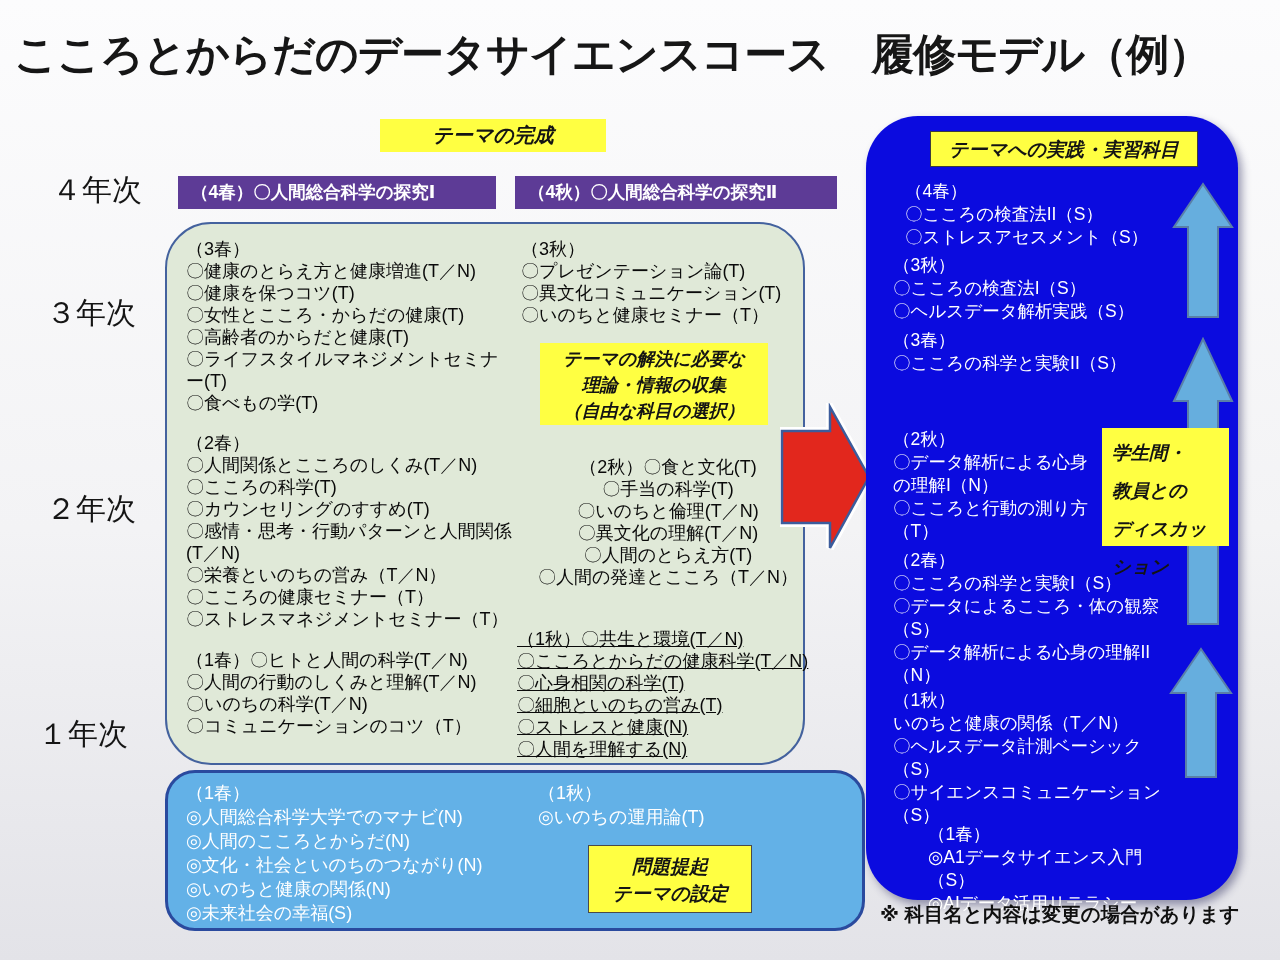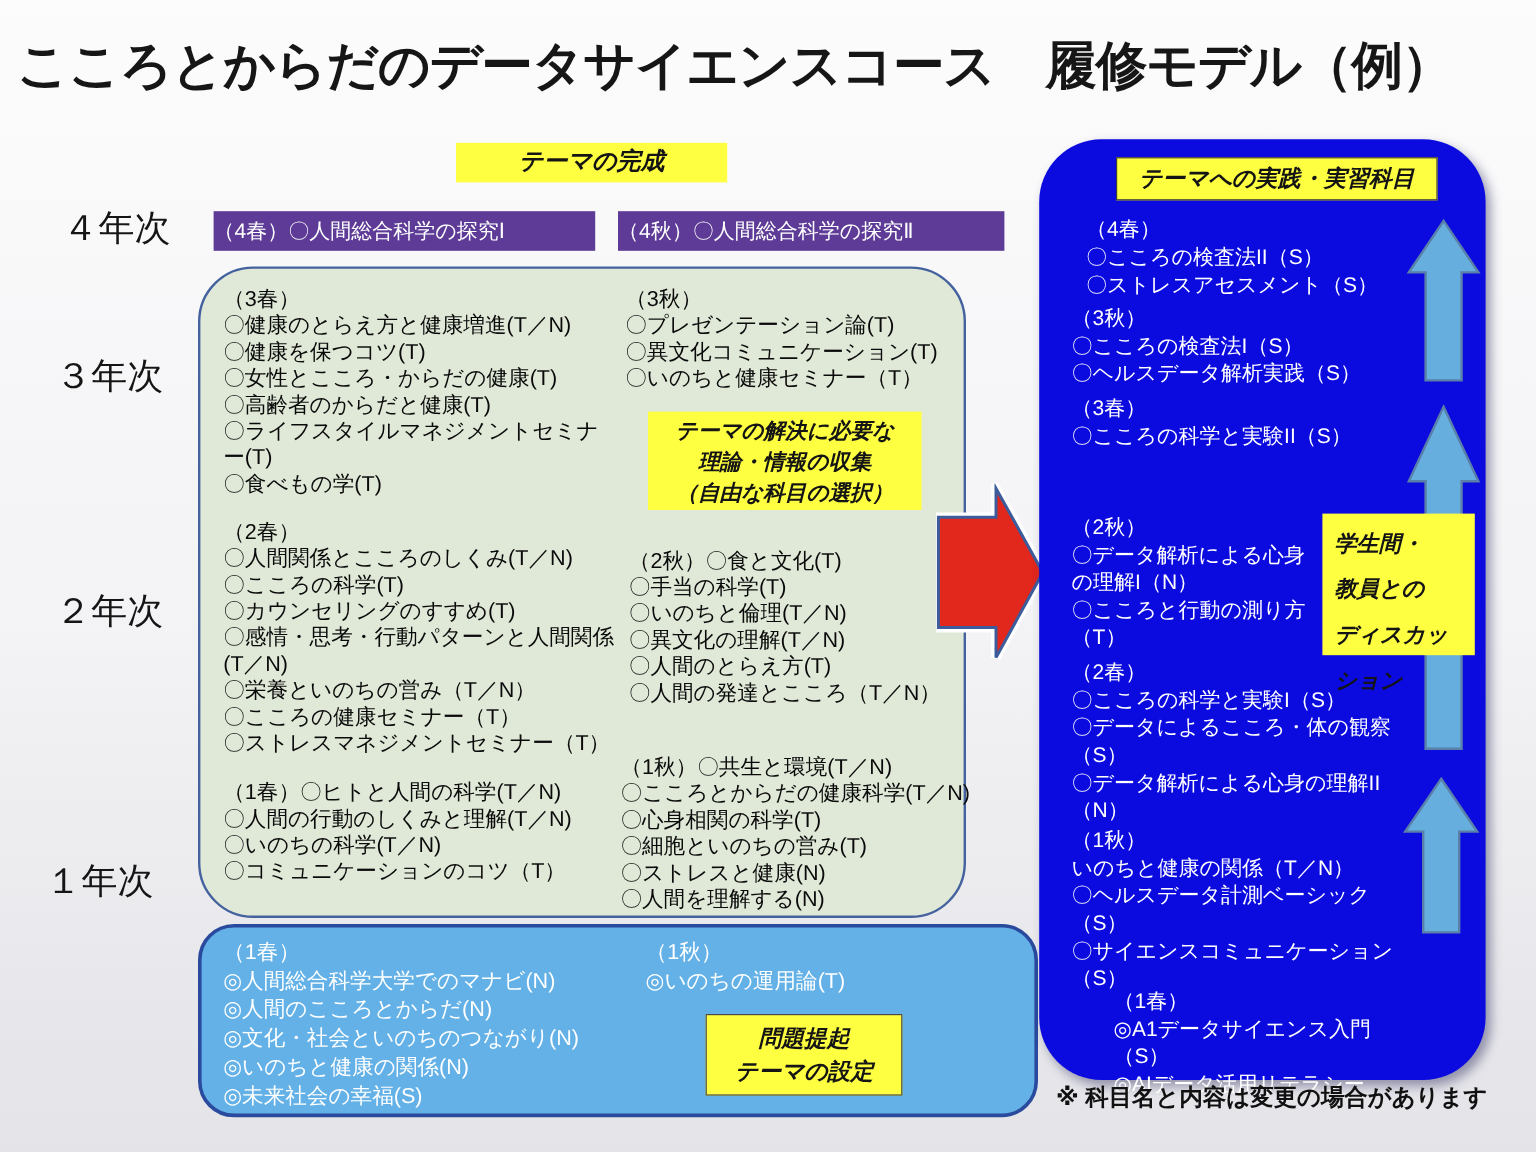--- a/index.html
+++ b/index.html
@@ -5,38 +5,38 @@
   html,body{margin:0;padding:0;background:#ddd;}
   .stage{
     position:relative;width:1280px;height:960px;overflow:hidden;
     background:linear-gradient(180deg,#fcfcfd 0%,#f3f3f5 55%,#e3e3e8 100%);
     font-family:"Liberation Sans","DejaVu Sans",sans-serif;color:#111;
   }
   .title{position:absolute;left:14px;top:26px;width:1258px;font-size:43px;font-weight:700;color:#161616;letter-spacing:-1px;white-space:nowrap;}
   .year{position:absolute;font-size:30px;font-weight:500;color:#151515;}
   #y4{left:52px;top:170px;} #y3{left:46px;top:293px;} #y2{left:46px;top:489px;} #y1{left:38px;top:714px;}
   .purple{position:absolute;top:176px;height:33px;background:#5d3b96;color:#fff;
-    font-size:17.5px;font-weight:400;line-height:33px;box-sizing:border-box;}
+    font-size:17.5px;font-weight:700;line-height:33px;padding-left:13px;box-sizing:border-box;}
   #p1{left:178px;width:318px;} #p2{left:515px;width:322px;}
   .ylw{position:absolute;background:#ffff42;color:#141414;font-style:italic;font-weight:700;text-align:center;z-index:6;}
   .pre{white-space:pre-line;}
   #theme-complete{left:380px;top:119px;width:226px;height:33px;font-size:20px;line-height:33px;}
   #practice-header{left:930px;top:131px;width:268px;height:36px;font-size:19px;line-height:35px;border:1px solid #3c3c3c;box-sizing:border-box;}
   #theory-note{left:540px;top:343px;width:228px;height:82px;font-size:18px;line-height:26px;padding-top:3px;box-sizing:border-box;}
   #discussion-note{left:1102px;top:428px;width:127px;height:118px;font-size:18.5px;line-height:38px;text-align:left;padding:6px 0 0 10px;box-sizing:border-box;}
   #problem-note{left:588px;top:845px;width:164px;height:68px;font-size:19px;line-height:27px;padding-top:7px;box-sizing:border-box;border:1px solid #4a4a4a;}
   .green-panel{position:absolute;left:165px;top:222px;width:640px;height:543px;background:#e0e9d8;
     border:2px solid #44629e;border-radius:46px;box-sizing:border-box;z-index:1;}
   .gblk{position:absolute;font-size:18px;line-height:22px;color:#0a0a0a;z-index:2;}
   #g-l1{left:186px;top:238px;width:326px;}
   #g-l2{left:186px;top:432px;width:326px;}
   #g-l3{left:186px;top:649px;width:332px;}
   #g-r1{left:521px;top:238px;width:292px;}
-  #g-r2{left:524px;top:456px;width:288px;}
-  #g-r3{left:517px;top:628px;width:296px;}
+  #g-r2{left:524px;top:456px;width:288px;text-align:center;}
+  #g-r3{left:517px;top:628px;width:296px;text-decoration:underline;}
   .blue-panel{position:absolute;left:866px;top:116px;width:372px;height:784px;background:#0b0bdf;
     border-radius:52px;box-shadow:4px 5px 9px rgba(40,40,90,.45);z-index:3;}
   .bblk{position:absolute;font-size:17.5px;line-height:23px;color:#fff;width:272px;left:893px;z-index:5;}
   #b1{top:180px;margin-left:12px;} #b2{top:254px;} #b3{top:329px;} #b4{top:428px;width:207px;}
   #b5{top:549px;} #b6{top:689px;} #b7{top:823px;left:928px;width:250px;}
   .up-arrow{position:absolute;z-index:4;}
   #arrow1{left:1172px;top:182px;} #arrow2{left:1172px;top:337px;} #arrow3{left:1168px;top:647px;}
   #red-arrow{position:absolute;left:780px;top:403px;z-index:3;}
   .cyan-panel{position:absolute;left:165px;top:770px;width:700px;height:161px;background:#63b1e7;
     border:3px solid #2a4a9e;border-radius:30px;box-sizing:border-box;z-index:1;}

